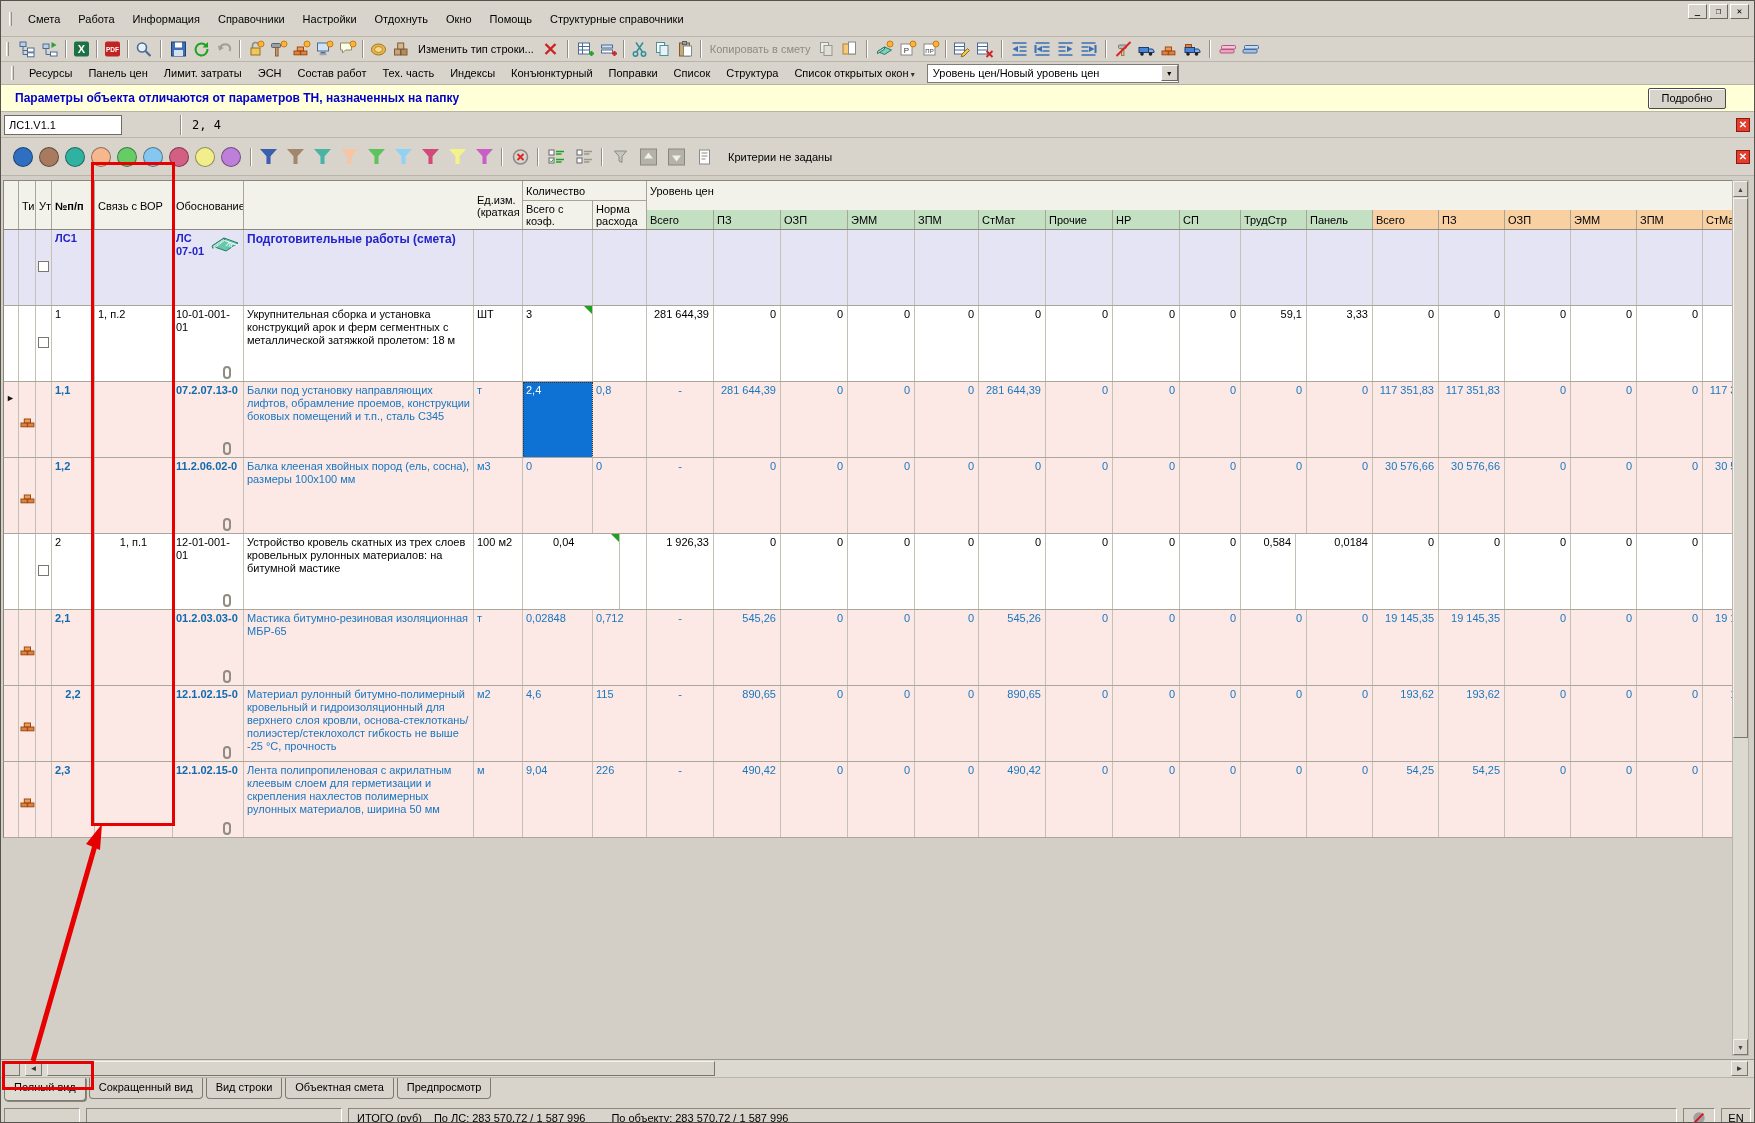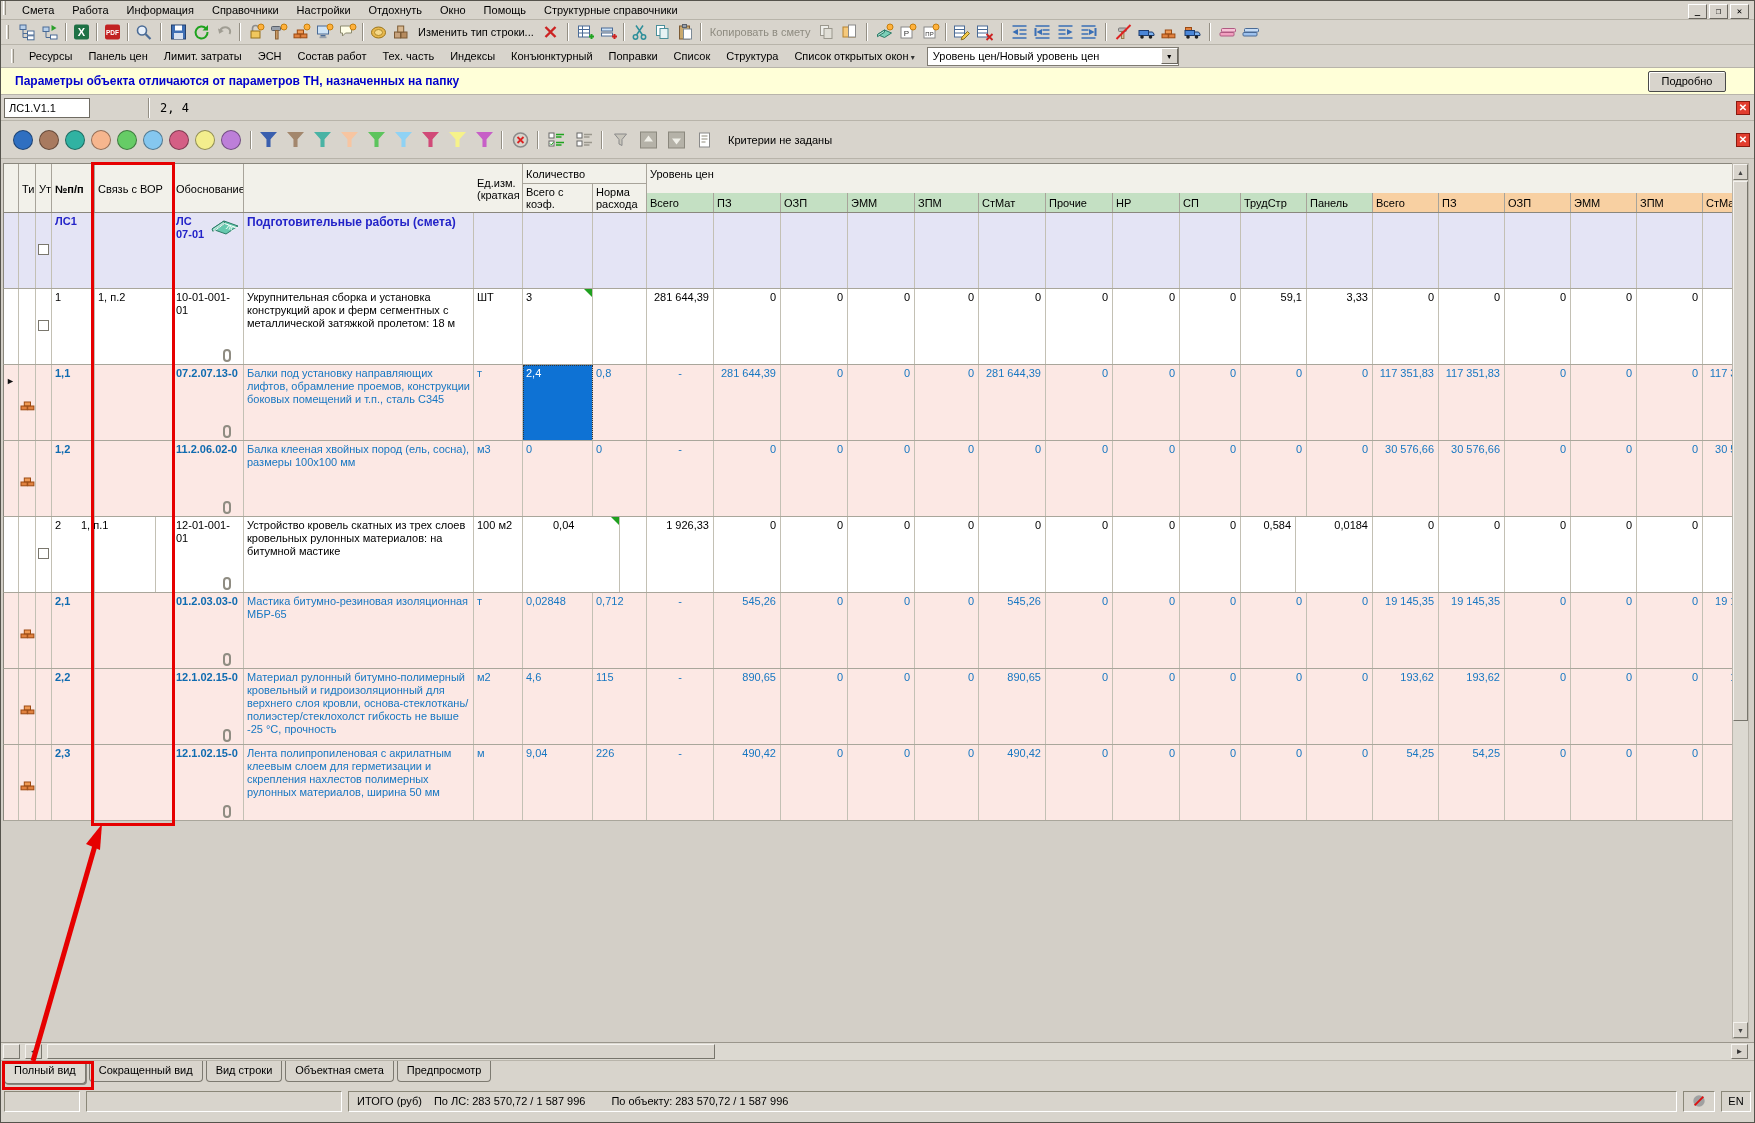--- a/index.html
+++ b/index.html
@@ -1,21 +1,21 @@
 <!DOCTYPE html>
 <html><head>
 <meta charset="utf-8">
 <style>
   *{box-sizing:border-box;margin:0;padding:0}
   html,body{width:1755px;height:1123px;overflow:hidden}
   body{font-family:"Liberation Sans",sans-serif;font-size:11px;color:#000;background:#808080}
   .app{position:relative;width:1755px;height:1123px;background:#d8d4cc;border:1px solid #55534c;overflow:hidden}
 
   
-  .menubar{height:19px;display:flex;align-items:flex-start;border-bottom:1px solid #b8b4aa;position:relative}
+  .menubar{height:36px;display:flex;align-items:center;border-bottom:1px solid #b8b4aa;padding-left:6px;position:relative}
   .grip{width:3px;height:14px;border-left:1px solid #fff;border-right:1px solid #948f84;margin:0 7px 0 2px}
   #menu-items{display:flex}
   .menu-item{padding:3px 9px;white-space:nowrap;cursor:default}
   .menu-item:first-child{text-decoration:none}
   .win-controls{position:absolute;right:5px;top:3px;display:flex;gap:2px}
   .win-btn{width:19px;height:15px;background:#d8d4cc;border:1px solid;border-color:#fff #6a675f #6a675f #fff;font-size:9px;line-height:12px;text-align:center;font-weight:bold;font-family:"DejaVu Sans Mono",monospace}
 
   
   .toolbar{height:25px;display:flex;align-items:center;border-bottom:1px solid #b8b4aa;padding:1px 3px;white-space:nowrap}
   .tb-sep{width:2px;height:18px;border-left:1px solid #948f84;border-right:1px solid #fff;margin:0 3px}
@@ -32,21 +32,21 @@
   .combo{width:252px;height:19px;background:#fff;border:1px solid #7f7b72;display:flex;align-items:center;justify-content:space-between;padding-left:5px;margin-left:4px}
   .combo-arrow{width:17px;height:16px;background:#d8d4cc;border:1px solid;border-color:#fff #6a675f #6a675f #fff;text-align:center;font-size:7px;line-height:15px}
 
   
   .warnbar{height:27px;background:#ffffd8;border-bottom:1px solid #b8b4aa;display:flex;align-items:center;padding-left:14px;position:relative}
   .warn-text{color:#0000cc;font-weight:bold;font-size:12px}
   .detail-btn{position:absolute;right:28px;top:3px;width:78px;height:21px;background:#d8d4cc;border:1px solid #4a4a4a;border-radius:2px;text-align:center;line-height:19px;box-shadow:inset 1px 1px 0 #fff;font-family:"Liberation Sans",sans-serif;font-size:11px}
 
   
   .namerow{height:26px;display:flex;align-items:center;border-bottom:1px solid #b8b4aa;position:relative}
-  .namebox{width:86px;height:20px;margin-left:3px;border:1px solid #6f6b62;background:#fff;padding:2px 4px;font:11px "Liberation Sans",sans-serif}
+  .namebox{width:118px;height:20px;margin-left:3px;border:1px solid #6f6b62;background:#fff;padding:2px 4px;font:11px "Liberation Sans",sans-serif}
   .fx-sep{width:2px;height:20px;border-left:1px solid #948f84;border-right:1px solid #fff;margin-left:58px}
   .fx-value{margin-left:10px;font-family:"DejaVu Sans Mono",monospace;font-size:12px}
   .close-red{position:absolute;right:4px;top:6px;width:14px;height:14px;background:#e23d2e;color:#fff;font-size:10px;line-height:12px;text-align:center;font-weight:bold;border:1px solid #8a1a10}
 
   
   .filterrow{height:38px;display:flex;align-items:center;border-bottom:1px solid #b8b4aa;padding-left:12px;position:relative}
   #filter-left{display:flex;align-items:center}
   .circle{width:20px;height:20px;border-radius:50%;border:1px solid rgba(0,0,0,.4);margin-right:6px}
   .funnel{width:17px;height:15px;margin:0 5px;clip-path:polygon(0 0,100% 0,62% 48%,62% 100%,38% 100%,38% 48%)}
   .f-btn{width:24px;height:24px;display:inline-flex;align-items:center;justify-content:center;margin:0 2px}
@@ -697,21 +697,21 @@
           <div class="c vr tx-mat" style="left: 1633px; width: 66px;">0</div>
           <div class="c vr tx-mat" style="left: 1699px; width: 66px;">30 576,66</div>
         </div>
         <div class="rowclip r-work">
           <div class="c" style="left: 0px; width: 15px;"></div>
           <div class="c" style="left: 15px; width: 17px;"></div>
           <div class="c" style="left: 32px; width: 16px;">
             <span class="cb"></span>
           </div>
           <div class="c" style="left: 48px; width: 43px; font-weight: normal;">2</div>
-          <div class="c" style="left: 74px; width: 78px;">1, п.1</div>
+          <div class="c" style="left: 91px; width: 78px; text-align: center;">1, п.1</div>
           <div class="c" style="left: 169px; width: 71px;">12-01-001-01<span class="clip"></span></div>
           <div class="c" style="left: 240px; width: 230px;">Устройство кровель скатных из трех слоев кровельных рулонных материалов: на битумной мастике</div>
           <div class="c" style="left: 470px; width: 49px;">100 м2</div>
           <div class="c" style="left: 546px; width: 70px;">0,04<span class="corner"></span></div>
           <div class="c" style="left: 589px; width: 54px;"></div>
           <div class="c vr" style="left: 643px; width: 67px;">1 926,33</div>
           <div class="c vr" style="left: 710px; width: 67px;">0</div>
           <div class="c vr" style="left: 777px; width: 67px;">0</div>
           <div class="c vr" style="left: 844px; width: 67px;">0</div>
           <div class="c vr" style="left: 911px; width: 64px;">0</div>
@@ -766,21 +766,21 @@
         <div class="rowclip r-mat">
           <div class="c" style="left: 0px; width: 15px;"></div>
           <div class="c" style="left: 15px; width: 17px;">
             <span class="ti-ic"><svg width="19" height="18" viewBox="0 0 18 18">
                 <rect x="1.5" y="11" width="6.2" height="3.8" fill="#e0813f" stroke="#9c4a12"></rect>
                 <rect x="8.2" y="11" width="6.2" height="3.8" fill="#e0813f" stroke="#9c4a12"></rect>
                 <rect x="4.8" y="7" width="6.2" height="3.8" fill="#ef9a55" stroke="#9c4a12"></rect>
               </svg></span>
           </div>
           <div class="c" style="left: 32px; width: 16px;"></div>
-          <div class="c tx-matb" style="left: 48px; width: 43px; font-weight: bold;">2,2</div>
+          <div class="c tx-matb" style="left: 48px; width: 43px; font-weight: bold; text-align: center;">2,2</div>
           <div class="c tx-mat" style="left: 91px; width: 78px;"></div>
           <div class="c tx-matb" style="left: 169px; width: 71px;">12.1.02.15-0<span class="clip"></span></div>
           <div class="c tx-mat" style="left: 240px; width: 230px;">Материал рулонный битумно-полимерный кровельный и гидроизоляционный для верхнего слоя кровли, основа-стеклоткань/полиэстер/стеклохолст гибкость не выше -25 °С, прочность</div>
           <div class="c tx-mat" style="left: 470px; width: 49px;">м2</div>
           <div class="c tx-mat" style="left: 519px; width: 70px;">4,6</div>
           <div class="c tx-mat" style="left: 589px; width: 54px;">115</div>
           <div class="c vc tx-mat" style="left: 643px; width: 67px;">-</div>
           <div class="c vr tx-mat" style="left: 710px; width: 67px;">890,65</div>
           <div class="c vr tx-mat" style="left: 777px; width: 67px;">0</div>
           <div class="c vr tx-mat" style="left: 844px; width: 67px;">0</div>

